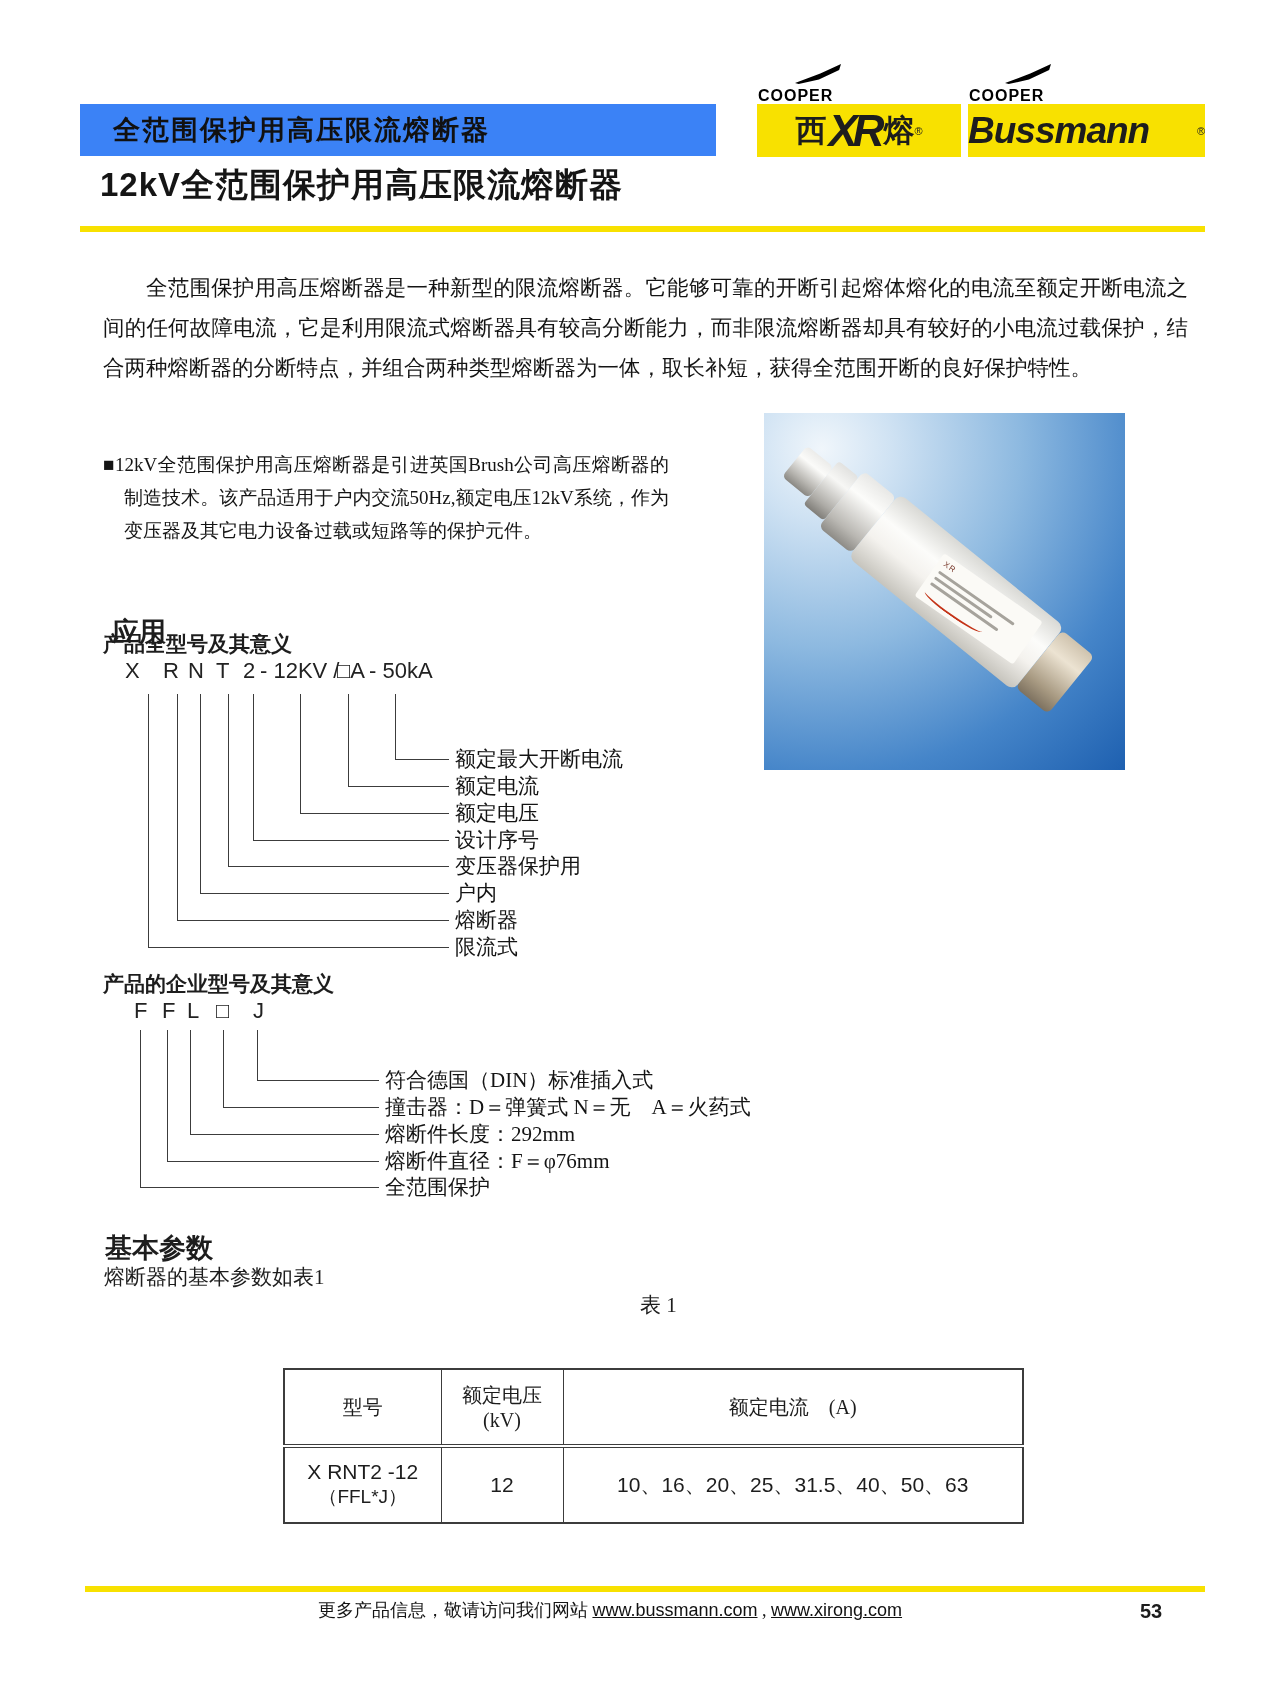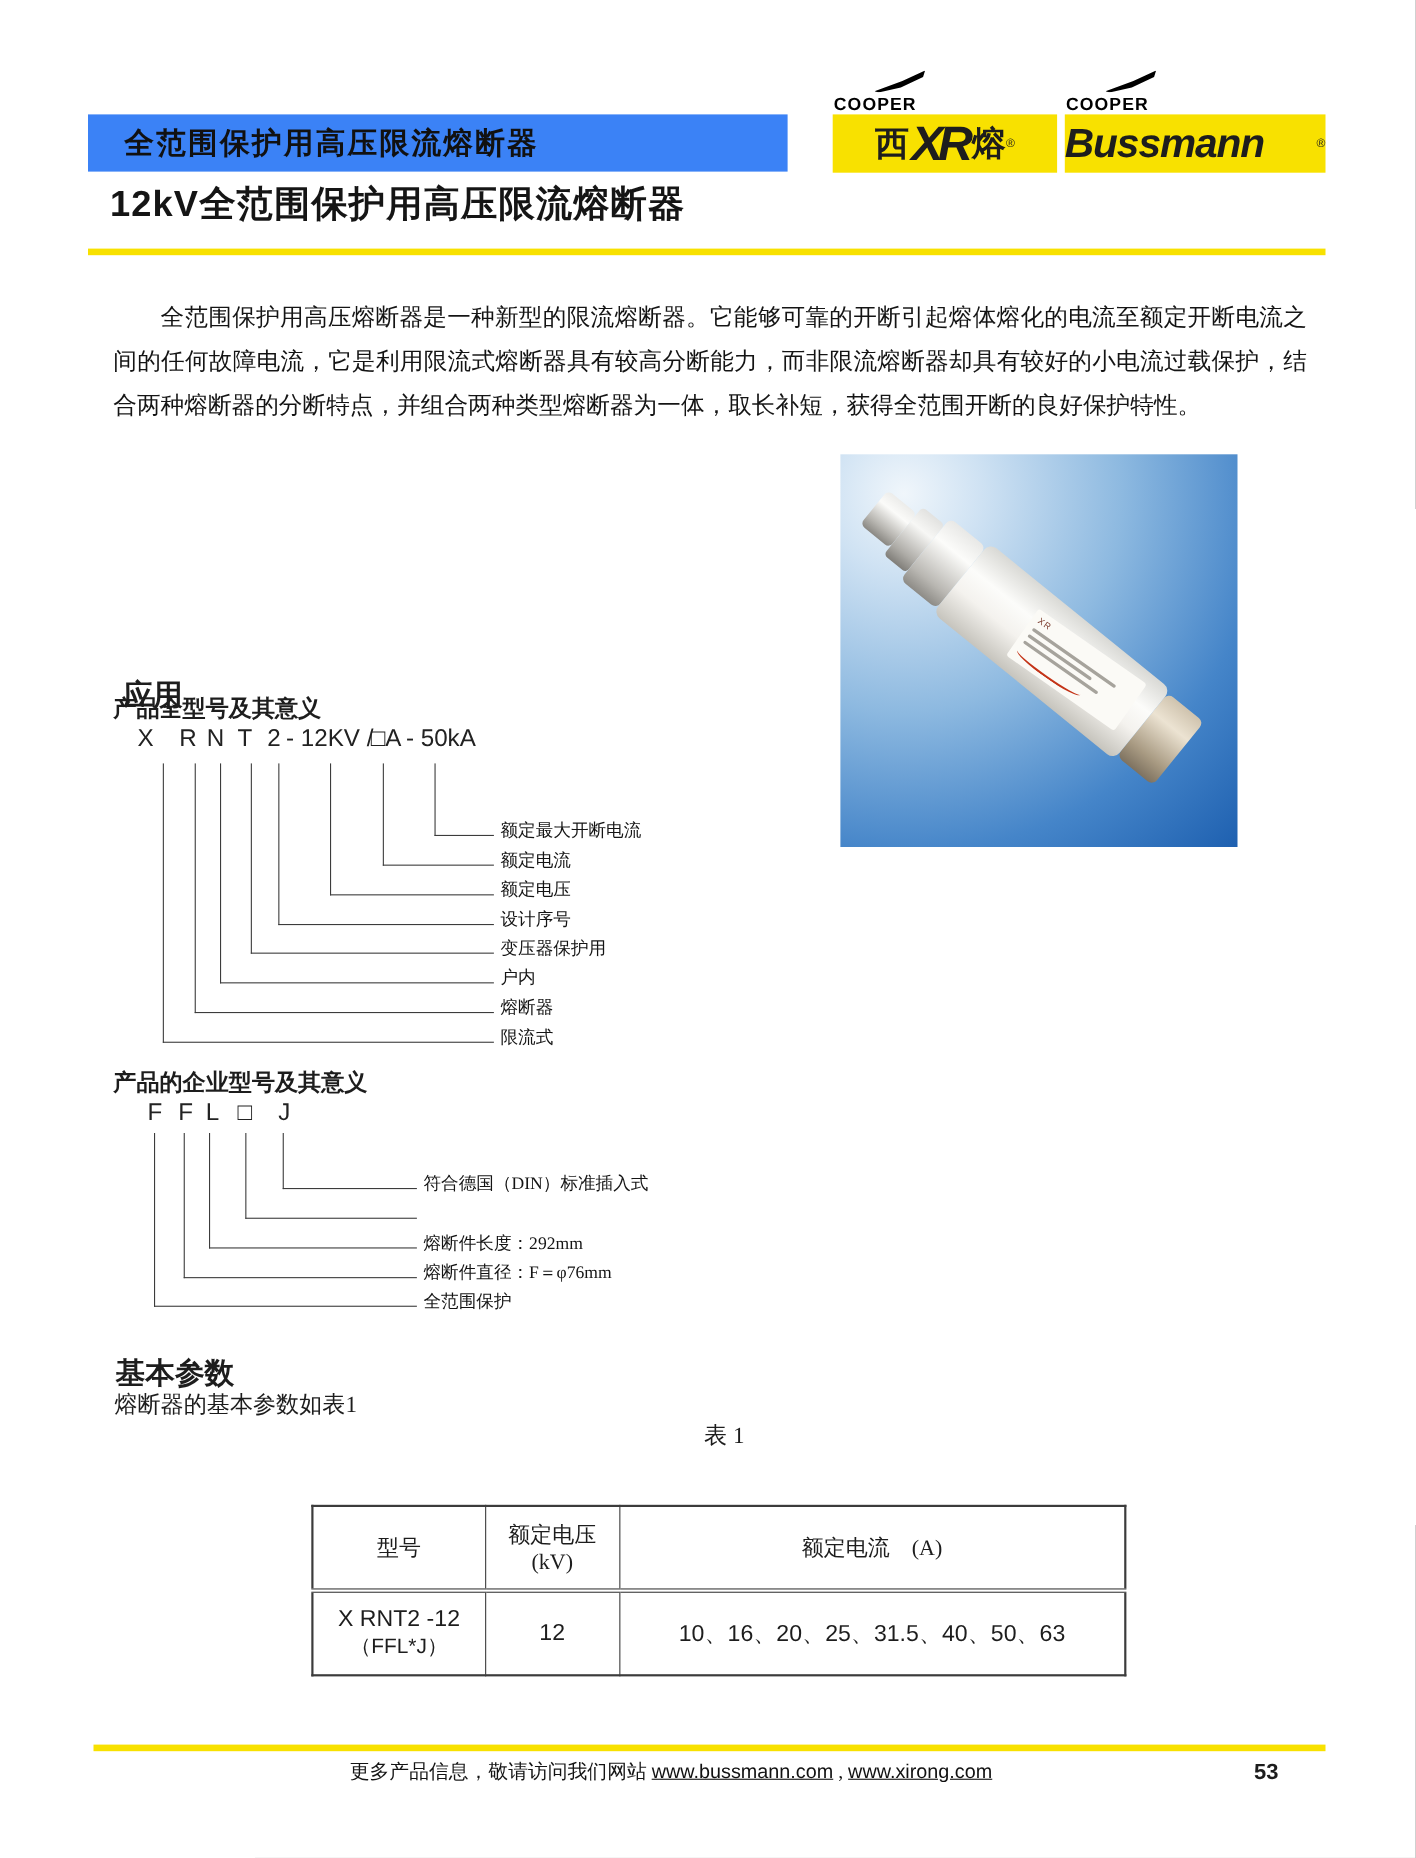--- a/index.html
+++ b/index.html
@@ -32,21 +32,21 @@
   .h-app{position:absolute;left:112px;top:614px;font-size:27px;font-weight:bold;font-family:Liberation Serif, serif;}
   .h-sub{position:absolute;font-size:21px;font-weight:bold;font-family:"Liberation Sans","DejaVu Sans",sans-serif;}
   .h-params{position:absolute;left:105px;top:1230px;font-size:27px;font-weight:bold;font-family:Liberation Mono, monospace;}
   .params-note{position:absolute;left:104px;top:1263px;font-size:21px;}
 
   
   .code{position:absolute;font-size:22px;font-family:"Liberation Sans","DejaVu Sans",sans-serif;color:#222;white-space:pre;}
   .mcode{top:658px;}
   .ecode{top:998px;}
   .conn{position:absolute;border-left:1.5px solid #3c3c3c;border-bottom:1.5px solid #3c3c3c;}
-  .dlabel{position:absolute;font-size:16px;color:#141414;white-space:nowrap;}
+  .dlabel{position:absolute;font-size:21px;color:#141414;white-space:nowrap;}
 
   
   .photo{position:absolute;left:764px;top:413px;width:361px;height:357px;
          background:radial-gradient(circle at 16% 10%, #f0f6fb 0%, #cfe2f3 16%, #8db9e0 45%, #4585c9 74%, #1e60b0 100%);}
   .fuse{position:absolute;left:-14px;top:132px;width:400px;height:84px;transform:rotate(39deg);display:flex;align-items:center;}
   .seg{flex:0 0 auto;}
   .tipL{width:34px;height:40px;border-radius:5px;background:linear-gradient(to bottom,#ececea,#fbfbf9 30%,#b6b4af 75%,#8a8883);}
   .stepL{width:26px;height:56px;border-radius:4px;background:linear-gradient(to bottom,#e2e2e0,#f7f7f5 30%,#adaba6 78%,#807e79);}
   .capL{width:42px;height:72px;border-radius:6px;background:linear-gradient(to bottom,#e8e8e6,#fcfcfa 30%,#b9b7b2 78%,#8d8b86);}
   .bodyw{position:relative;width:212px;height:82px;border-radius:8px;background:linear-gradient(to bottom,#d9d9d5,#fcfcfa 35%,#f4f2ee 62%,#c6c4bd);}
@@ -97,20 +97,21 @@
   <div class="logo-block logo-bussmann">
     <span class="bussmann-word">Bussmann</span>
     <span class="reg-small">®</span>
   </div>
 
   <div class="page-title">12kV全范围保护用高压限流熔断器</div>
   <div class="title-rule"></div>
 
   <div class="intro">全范围保护用高压熔断器是一种新型的限流熔断器。它能够可靠的开断引起熔体熔化的电流至额定开断电流之间的任何故障电流，它是利用限流式熔断器具有较高分断能力，而非限流熔断器却具有较好的小电流过载保护，结合两种熔断器的分断特点，并组合两种类型熔断器为一体，取长补短，获得全范围开断的良好保护特性。</div>
 
+  <div class="note">■12kV全范围保护用高压熔断器是引进英国Brush公司高压熔断器的制造技术。该产品适用于户内交流50Hz,额定电压12kV系统，作为变压器及其它电力设备过载或短路等的保护元件。</div>
 
   <div class="photo">
     <div class="fuse">
       <div class="seg tipL"></div>
       <div class="seg stepL"></div>
       <div class="seg capL"></div>
       <div class="seg bodyw">
         <div class="fuse-label">
           <div class="lab-logo">XR</div>
           <div class="lab-line" style="width:92px;"></div>
@@ -162,20 +163,21 @@
   <span class="code ecode" style="left:216px;">□</span>
   <span class="code ecode" style="left:253px;">J</span>
 
   <div class="conn" style="left:257px;top:1030px;width:121px;height:50px;"></div>
   <div class="conn" style="left:223px;top:1030px;width:155px;height:77px;"></div>
   <div class="conn" style="left:190px;top:1030px;width:188px;height:104px;"></div>
   <div class="conn" style="left:167px;top:1030px;width:211px;height:131px;"></div>
   <div class="conn" style="left:140px;top:1030px;width:238px;height:157px;"></div>
 
   <div class="dlabel" style="left:385px;top:1066px;">符合德国（DIN）标准插入式</div>
+  <div class="dlabel" style="left:385px;top:1093px;">撞击器：D＝弹簧式  N＝无　A＝火药式</div>
   <div class="dlabel" style="left:385px;top:1120px;">熔断件长度：292mm</div>
   <div class="dlabel" style="left:385px;top:1147px;">熔断件直径：F＝φ76mm</div>
   <div class="dlabel" style="left:385px;top:1173px;">全范围保护</div>
 
   <div class="h-params">基本参数</div>
   <div class="params-note">熔断器的基本参数如表1</div>
   <div class="tcaption">表 1</div>
 
   <table class="params">
     <colgroup>

